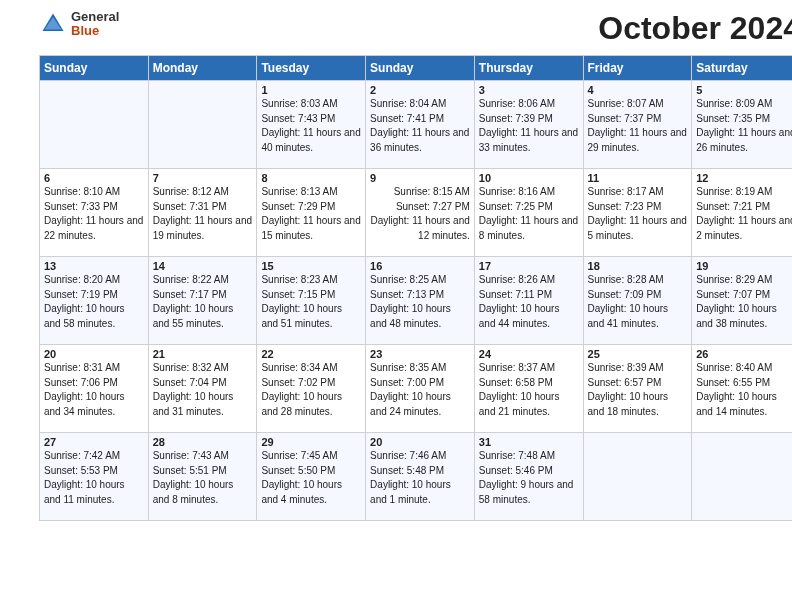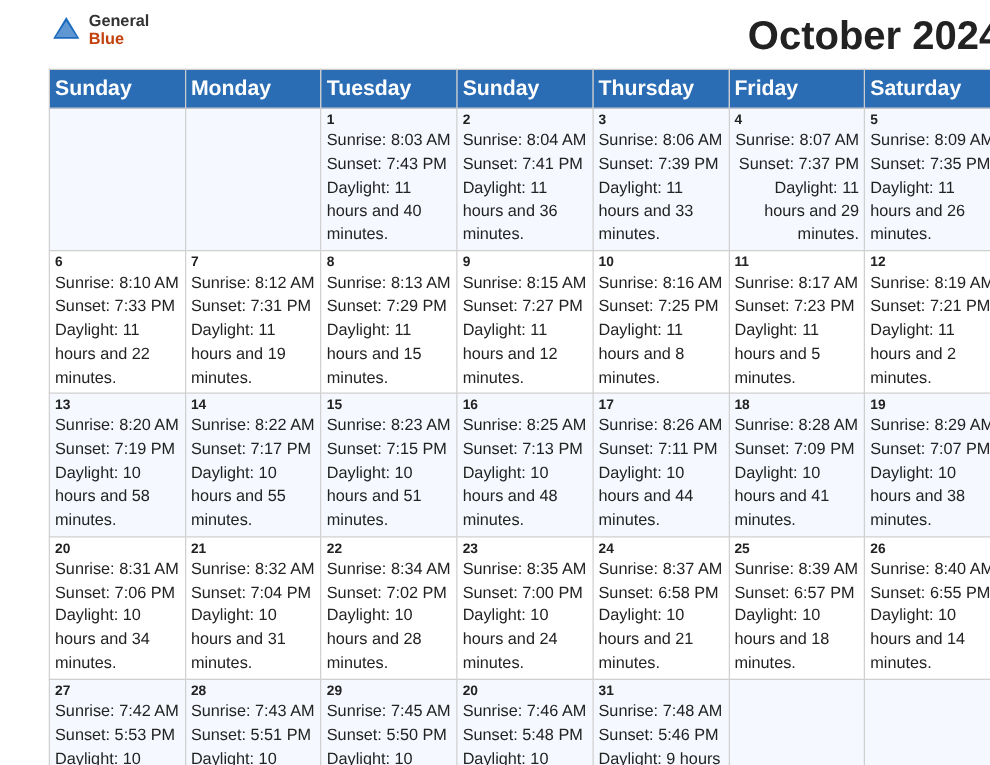--- a/index.html
+++ b/index.html
@@ -56,21 +56,21 @@
     }
     .calendar {
       flex: 1;
       border-collapse: collapse;
       width: 100%;
       table-layout: fixed;
     }
     .calendar thead tr th {
       background-color: #2a6db5;
       color: #fff;
-      font-size: 17px;
+      font-size: 12px;
       font-weight: bold;
       padding: 5px 4px;
       border: 1px solid #ccc;
       text-align: left;
     }
     .calendar tbody tr td {
       vertical-align: top;
       border: 1px solid #d0d0d0;
       padding: 3px 4px;
       font-size: 9.5px;
@@ -85,21 +85,21 @@
       background: #fff;
     }
     .day-number {
       font-size: 11px;
       font-weight: bold;
       display: block;
       margin-bottom: 1px;
     }
     .day-info {
       line-height: 1.45;
-      font-size: 13px;
+      font-size: 10px;
     }
     .empty-cell {
       background: #f5f8ff;
     }
   </style>
 </head>
 <body>
 
 <div class="page">
   <div class="header">
@@ -147,21 +147,21 @@
 Daylight: 11 hours and 36 minutes.</div>
           </td>
           <td>
             <span class="day-number">3</span>
             <div class="day-info" style="white-space: pre-line;">Sunrise: 8:06 AM
 Sunset: 7:39 PM
 Daylight: 11 hours and 33 minutes.</div>
           </td>
           <td>
             <span class="day-number">4</span>
-            <div class="day-info" style="white-space: pre-line; text-align: right;">Sunrise: 8:07 AM
+            <div class="day-info" style="white-space: pre-line;">Sunrise: 8:07 AM
 Sunset: 7:37 PM
 Daylight: 11 hours and 29 minutes.</div>
           </td>
           <td>
             <span class="day-number">5</span>
             <div class="day-info" style="white-space: pre-line;">Sunrise: 8:09 AM
 Sunset: 7:35 PM
 Daylight: 11 hours and 26 minutes.</div>
           </td>
         </tr>
@@ -179,21 +179,21 @@
 Daylight: 11 hours and 19 minutes.</div>
           </td>
           <td>
             <span class="day-number">8</span>
             <div class="day-info" style="white-space: pre-line;">Sunrise: 8:13 AM
 Sunset: 7:29 PM
 Daylight: 11 hours and 15 minutes.</div>
           </td>
           <td>
             <span class="day-number">9</span>
-            <div class="day-info" style="white-space: pre-line;">Sunrise: 8:15 AM
+            <div class="day-info" style="white-space: pre-line; text-align: right;">Sunrise: 8:15 AM
 Sunset: 7:27 PM
 Daylight: 11 hours and 12 minutes.</div>
           </td>
           <td>
             <span class="day-number">10</span>
             <div class="day-info" style="white-space: pre-line;">Sunrise: 8:16 AM
 Sunset: 7:25 PM
 Daylight: 11 hours and 8 minutes.</div>
           </td>
           <td>

